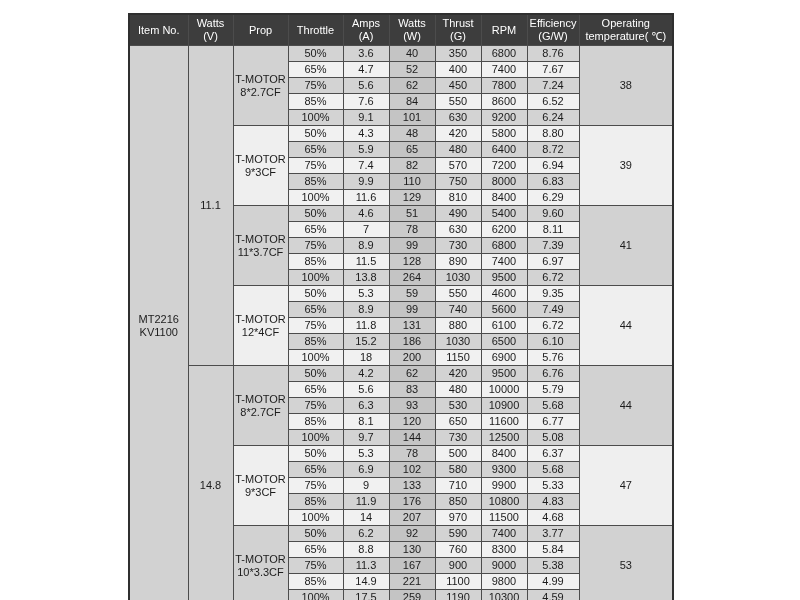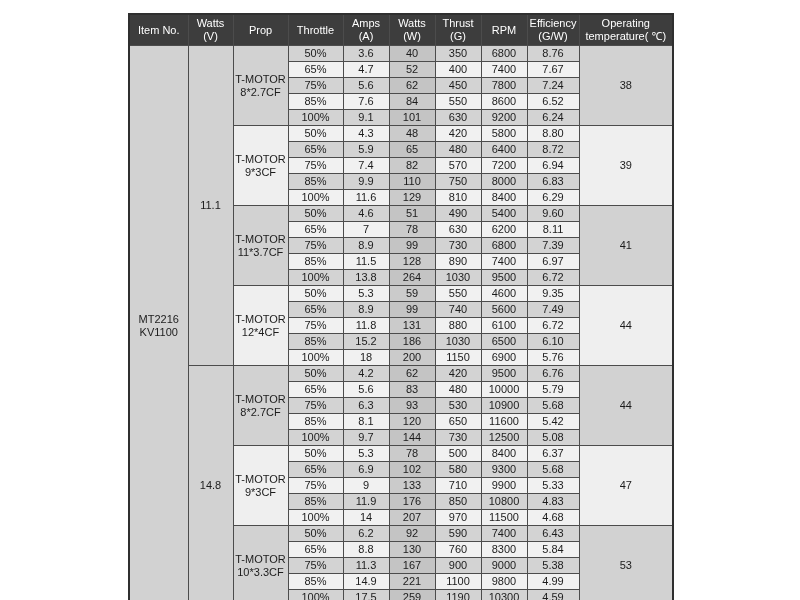--- a/index.html
+++ b/index.html
@@ -610,21 +610,21 @@
           <td class="wl">
             <div>120</div>
           </td>
           <td class="rl">
             <div>650</div>
           </td>
           <td class="rl">
             <div>11600</div>
           </td>
           <td class="rl">
-            <div>5.42</div>
+            <div>6.77</div>
           </td>
         </tr>
         <tr>
           <td class="rg">
             <div>100%</div>
           </td>
           <td class="rg">
             <div>9.7</div>
           </td>
           <td class="wg">
@@ -761,21 +761,21 @@
           <td class="wg">
             <div>92</div>
           </td>
           <td class="rg">
             <div>590</div>
           </td>
           <td class="rg">
             <div>7400</div>
           </td>
           <td class="rg">
-            <div>6.43</div>
+            <div>3.77</div>
           </td>
           <td class="gg" rowspan="5">
             <div>53</div>
           </td>
         </tr>
         <tr>
           <td class="rl">
             <div>65%</div>
           </td>
           <td class="rl">

